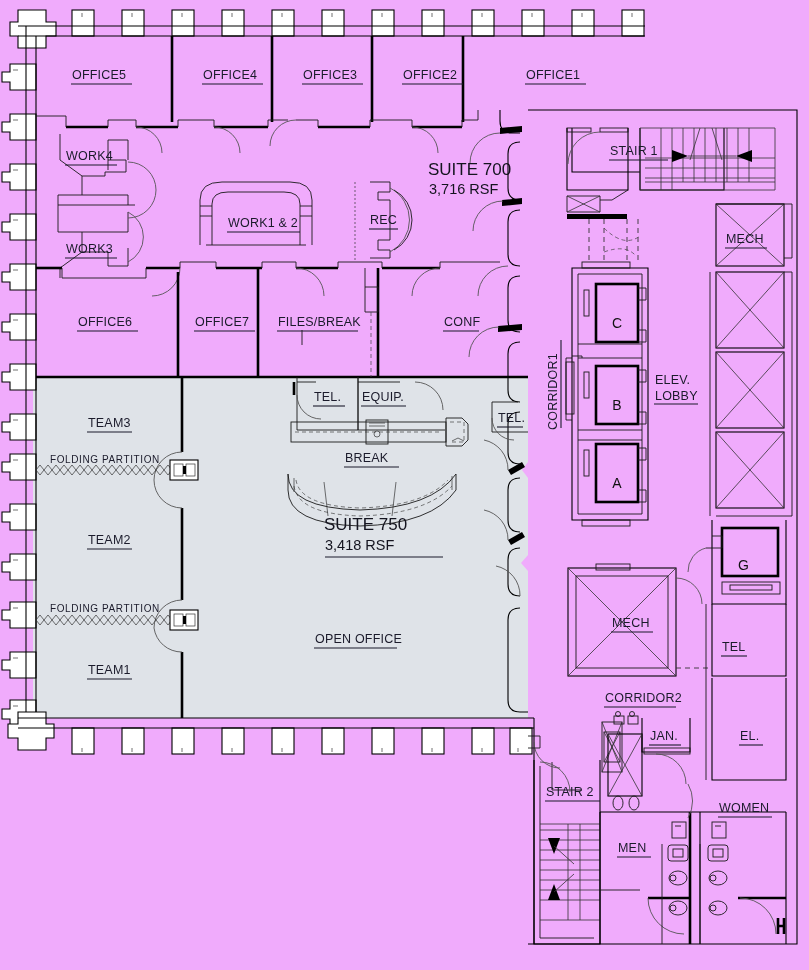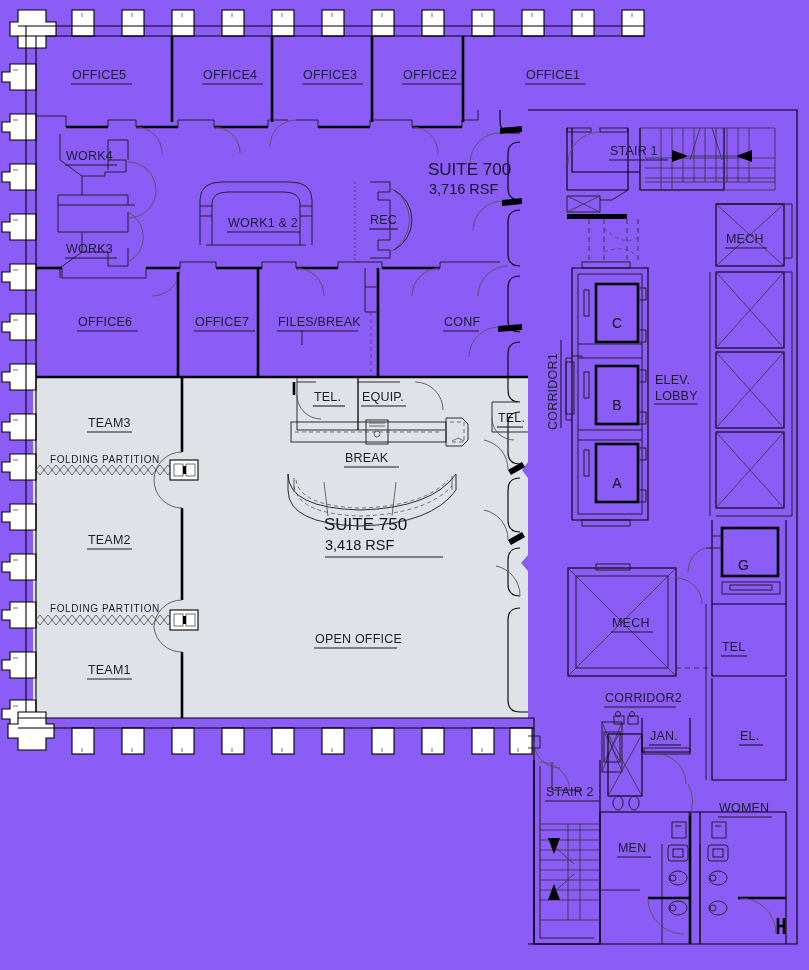--- a/index.html
+++ b/index.html
@@ -1,18 +1,18 @@
 <!DOCTYPE html>
 <html><head>
 <meta charset="utf-8">
 <title>Floor Plan</title>
 <style>
   html,body{margin:0;padding:0;background:#ffffff;}
   body{width:809px;height:970px;font-family:"Liberation Sans",sans-serif;}
-  #plan-root{position:relative;width:809px;height:970px;overflow:hidden;background:#8b5cf6;}
+  #plan-root{position:relative;width:809px;height:970px;overflow:hidden;background:#f0abfc;}
   svg#floorplan{display:block;width:809px;height:970px;}
   .rm-label{font-family:"Liberation Sans",sans-serif;font-size:12.5px;fill:#1b1b2b;letter-spacing:.2px;}
   .rm-label-sm{font-family:"Liberation Sans",sans-serif;font-size:10px;fill:#1b1b2b;letter-spacing:.6px;}
   .suite-title{font-family:"Liberation Sans",sans-serif;font-size:17px;fill:#14141f;}
   .suite-sub{font-family:"Liberation Sans",sans-serif;font-size:14.5px;fill:#14141f;}
   .elev-letter{font-family:"Liberation Sans",sans-serif;font-size:14px;fill:#111;}
   .wall{fill:none;stroke:#000;stroke-width:1.1;}
   .wall-thin{fill:none;stroke:#1a1a1a;stroke-width:0.9;}
   .wall-hair{fill:none;stroke:#333;stroke-width:0.7;}
   .wall-heavy{fill:none;stroke:#000;stroke-width:2.6;}

